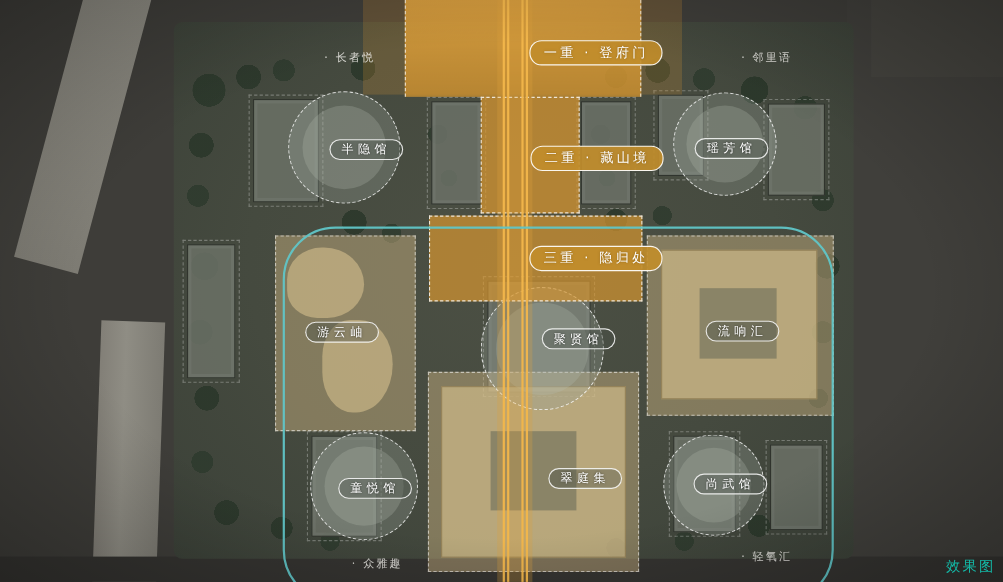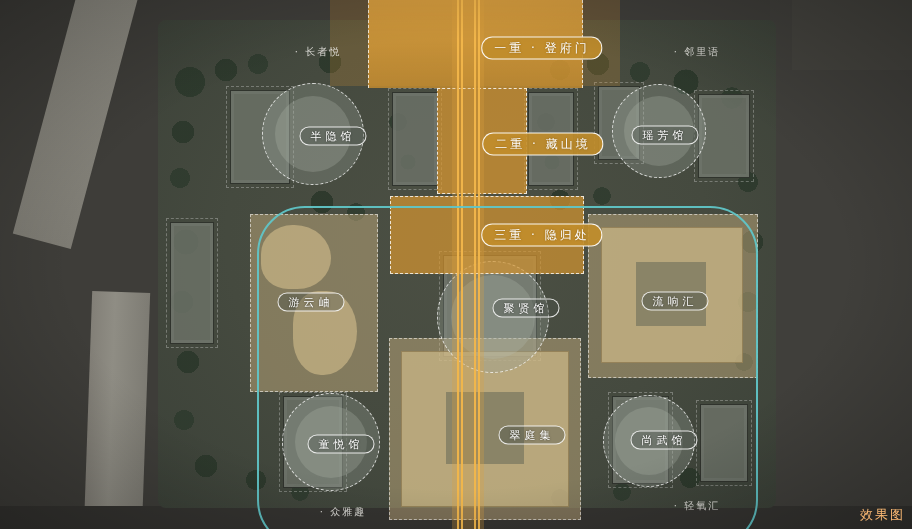--- a/index.html
+++ b/index.html
@@ -85,21 +85,21 @@
   .axis-pill{position:absolute;transform:translate(-50%,-50%);white-space:nowrap;
     background:rgba(193,141,43,.92);border:1.5px solid rgba(255,255,255,.92);border-radius:11px;
     color:#fff;font-size:12px;letter-spacing:3px;padding:2px 12px;
     text-shadow:0 0 2px rgba(120,80,10,.8);}
   .venue-pill{position:absolute;transform:translate(-50%,-50%);white-space:nowrap;
     background:rgba(74,82,74,.38);border:1.2px solid rgba(255,255,255,.85);border-radius:10px;
     color:#fff;font-size:11px;letter-spacing:4px;padding:1px 10px;
     text-shadow:0 0 2px rgba(0,0,0,.6);}
   .poi{position:absolute;transform:translate(-50%,-50%);white-space:nowrap;
     color:rgba(236,235,230,.88);font-size:10px;letter-spacing:2px;}
-  .watermark{position:absolute;right:7px;bottom:5px;color:#fdba74;font-size:13px;letter-spacing:2px;}
+  .watermark{position:absolute;right:7px;bottom:5px;color:#14b8a6;font-size:13px;letter-spacing:2px;}
   .vignette{left:0;top:0;width:912px;height:529px;pointer-events:none;
     background:radial-gradient(ellipse at 50% 50%, rgba(0,0,0,0) 60%, rgba(0,0,0,.28) 100%);}
 </style>
 </head>
 <body>
 
 <div class="stage">
 
   <div class="abs road-tl"></div>
   <div class="abs dark-right"></div>

